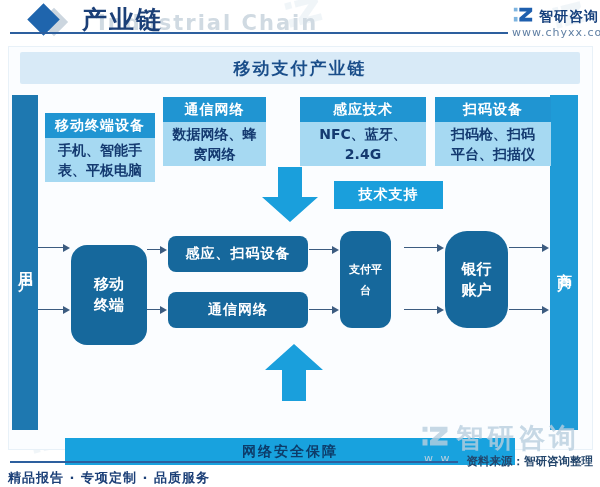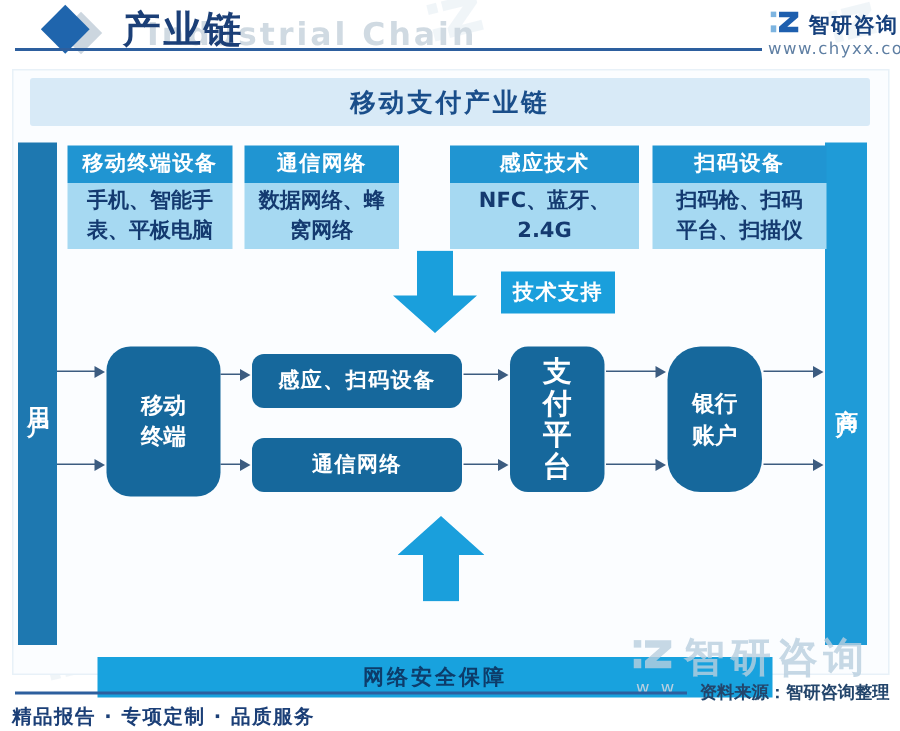--- a/index.html
+++ b/index.html
@@ -34,43 +34,43 @@
   .rail-left{left:12px;top:95px;width:26px;height:335px;background:#1e78b0;}
   .rail-right{left:550px;top:95px;width:28px;height:335px;background:#1f9bd7;}
 
   
   .tbox{top:97px;}
   .tbox .th{height:25px;line-height:25px;background:#2095d2;color:#ffffff;font-size:14px;
     font-weight:bold;text-align:center;letter-spacing:1px;}
   .tbox .tb{height:44px;background:#a6d9f2;color:#143a70;font-size:14px;font-weight:bold;
     text-align:center;line-height:20px;display:flex;align-items:center;justify-content:center;}
   .tbox .tb span{display:inline-block;width:90px;}
-  .tbox1{left:45px;width:110px;}
+  .tbox1{left:45px;width:110px;margin-top:16px;}
   .tbox2{left:163px;width:103px;}
   .tbox3{left:300px;width:126px;}
   .tbox4{left:416px;width:116px;padding-left:19px;}
 
   
   .down-arrow{left:262px;top:167px;width:56px;height:55px;background:#1a9fdc;
     clip-path:polygon(16px 0,40px 0,40px 30px,56px 30px,28px 55px,0 30px,16px 30px);}
   .up-arrow{left:265px;top:344px;width:58px;height:57px;background:#1a9fdc;
     clip-path:polygon(29px 0,58px 26px,41px 26px,41px 57px,17px 57px,17px 26px,0 26px);}
-  .tech-label{left:334px;top:181px;width:76px;height:28px;background:#1a9fdc;color:#ffffff;
+  .tech-label{left:334px;top:181px;width:109px;height:28px;background:#1a9fdc;color:#ffffff;
     font-size:14px;font-weight:bold;display:flex;align-items:center;justify-content:center;letter-spacing:1px;}
   .sec-bar{left:65px;top:400px;width:450px;height:27px;background:#18a2de;color:#0d3c6a;
     font-size:14px;font-weight:bold;display:flex;align-items:center;justify-content:center;letter-spacing:2px;margin-top:38px;}
 
   
   .node{background:#16689c;color:#ffffff;font-weight:bold;display:flex;align-items:center;
     justify-content:center;text-align:center;}
-  .node-terminal{left:71px;top:231px;width:76px;height:100px;border-radius:16px;font-size:15px;}
+  .node-terminal{left:71px;top:245px;width:76px;height:100px;border-radius:16px;font-size:15px;}
   .node-terminal span{display:inline-block;width:34px;line-height:21px;}
   .node-sensing{left:168px;top:236px;width:140px;height:36px;border-radius:8px;font-size:14px;letter-spacing:1px;}
   .node-comm{left:168px;top:292px;width:140px;height:36px;border-radius:8px;font-size:14px;letter-spacing:1px;}
-  .node-pay{left:340px;top:231px;width:63px;height:97px;border-radius:12px;font-size:19px;}
+  .node-pay{left:340px;top:231px;width:51px;height:97px;border-radius:12px;font-size:11px;}
   .node-pay span,.node-bank span{display:inline-block;width:34px;line-height:21px;}
   .node-bank{left:445px;top:231px;width:63px;height:97px;border-radius:22px;font-size:15px;}
 
   
   .harrow{height:9px;}
   .harrow::before{content:"";position:absolute;left:0;right:6px;top:3.6px;height:1.6px;background:#3c5c80;}
   .harrow::after{content:"";position:absolute;right:0;top:0.5px;width:0;height:0;
     border-left:7px solid #3c5c80;border-top:4px solid transparent;border-bottom:4px solid transparent;}
   .a1{left:38px;top:243px;width:32px;}
   .a2{left:38px;top:305px;width:32px;}

